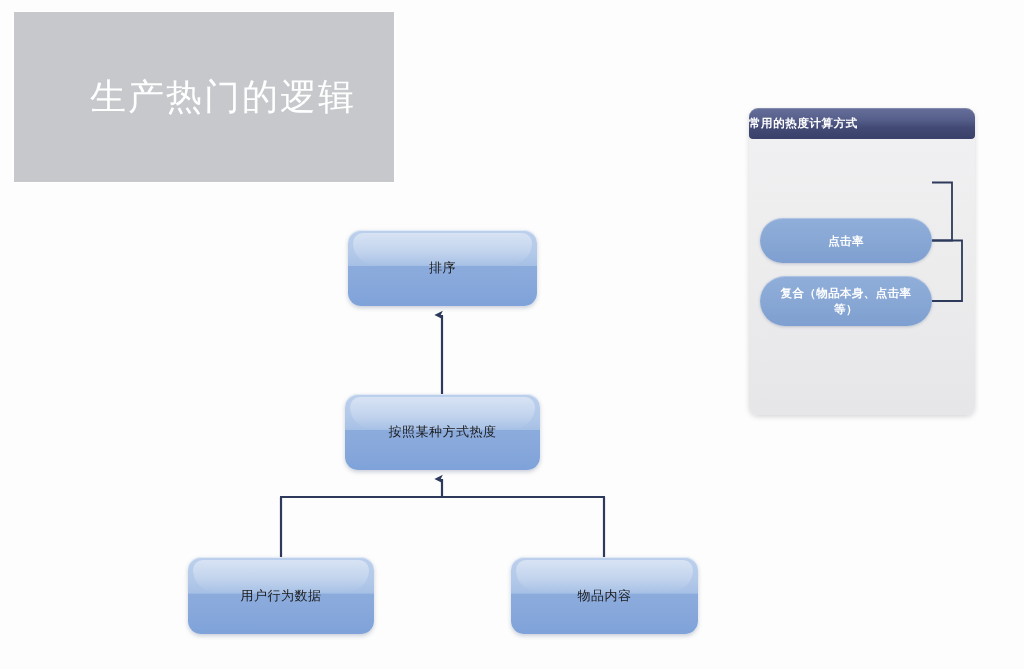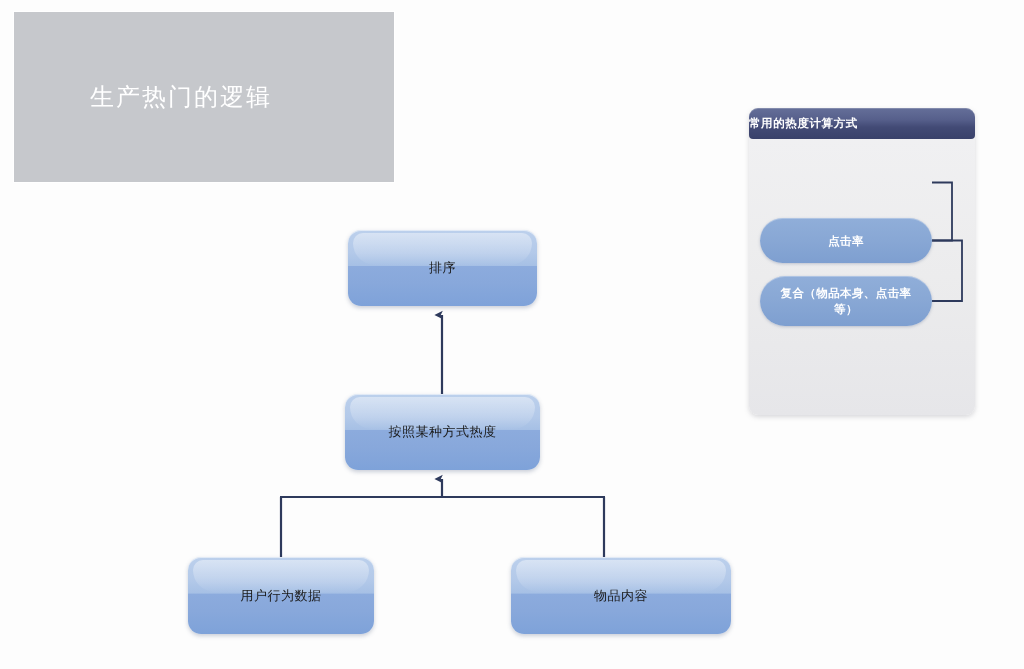--- a/index.html
+++ b/index.html
@@ -28,21 +28,21 @@
     top: 12px;
     width: 380px;
     height: 170px;
     background: #c6c8cc;
     box-shadow: 0 0 0 1px rgba(255,255,255,0.9);
   }
   #title-text {
     position: absolute;
     left: 76px;
     top: 62px;
-    font-size: 24px;
+    font-size: 36px;
     line-height: 46px;
     color: #ffffff;
     letter-spacing: 2px;
     white-space: nowrap;
   }
 
   
   .flow-box {
     position: absolute;
     border-radius: 13px;
@@ -78,21 +78,21 @@
     z-index: 2;
     font-size: 13px;
     color: #1b1b1b;
     text-align: center;
     letter-spacing: 0.5px;
   }
 
   #box-sort      { left: 348px; top: 230px; width: 189px; height: 76px; }
   #box-heat      { left: 345px; top: 394px; width: 195px; height: 76px; }
   #box-behavior  { left: 188px; top: 557px; width: 186px; height: 77px; }
-  #box-content   { left: 511px; top: 557px; width: 220px; height: 77px; }
+  #box-content   { left: 511px; top: 557px; width: 187px; height: 77px; }
 
   
   #connectors {
     position: absolute;
     left: 0; top: 0;
     width: 1024px;
     height: 669px;
     pointer-events: none;
   }
 

